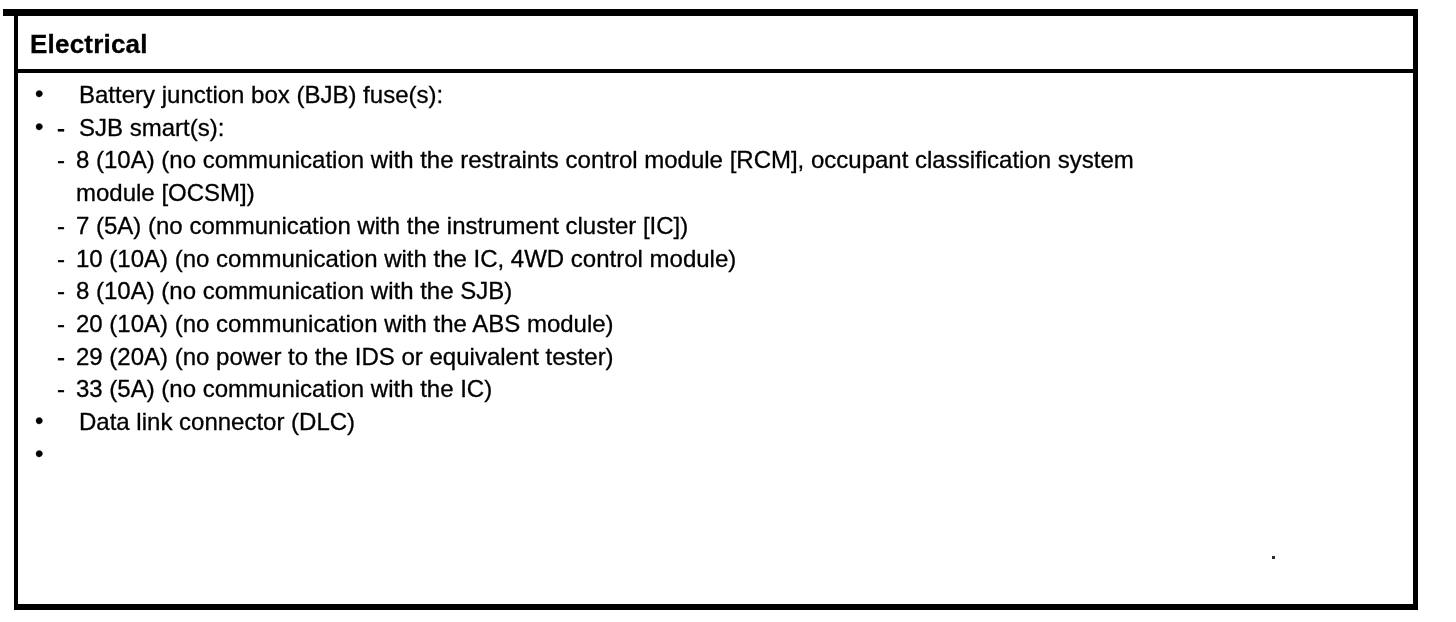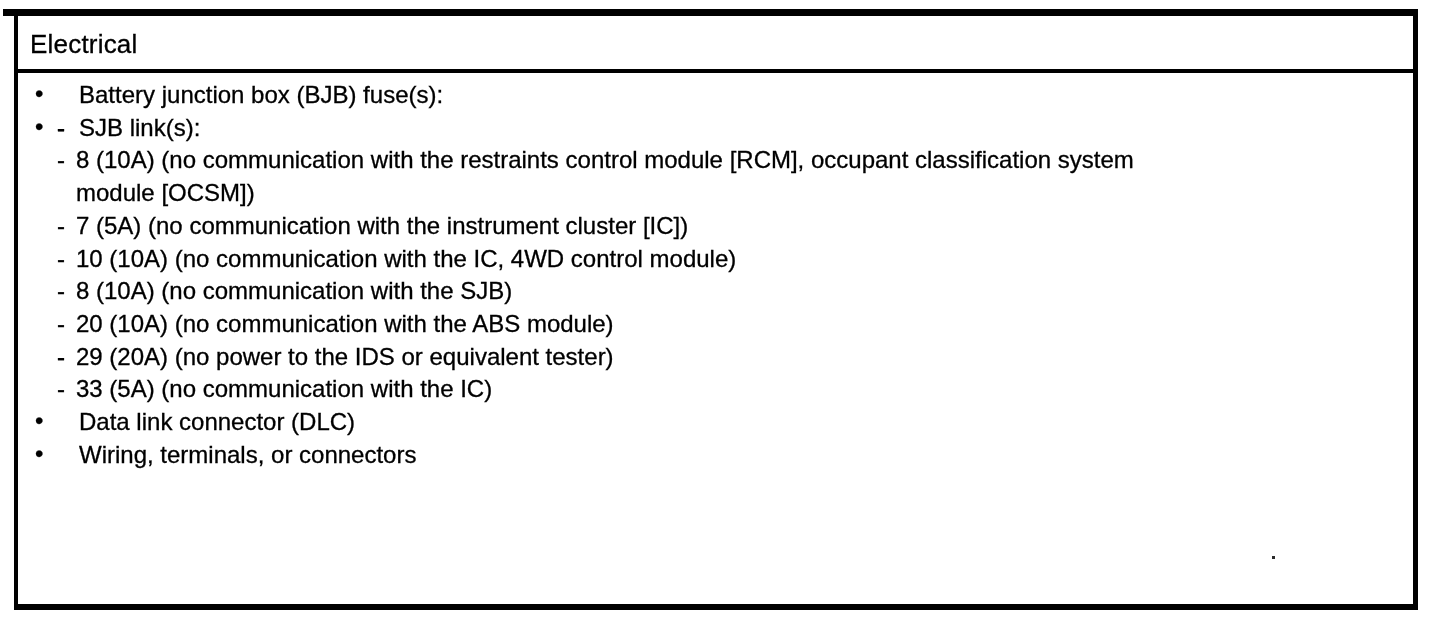--- a/index.html
+++ b/index.html
@@ -44,21 +44,21 @@
     width: 15px;
     height: 7px;
     background: #000;
   }
   .table-header {
     box-sizing: border-box;
     height: 57px;
     border-bottom: 4px solid #000;
     padding: 13px 0 0 12px;
     font-size: 26px;
-    font-weight: 400;
+    font-weight: 700;
     letter-spacing: 0.2px;
     -webkit-text-stroke: 0.3px #000;
   }
   .table-body {
     box-sizing: border-box;
     padding-top: 6px;
     font-size: 24px;
     line-height: 32.7px;
     -webkit-text-stroke: 0.3px #000;
   }
@@ -101,27 +101,27 @@
 <div class="page">
   <div class="doc-table">
     <div class="table-header">
       <span>Electrical</span>
     </div>
     <div class="table-body" id="table-body">
         <div class="item"><span class="bullet">•</span><span class="item-text">Battery junction box (BJB) fuse(s):</span></div>
         <div class="subitem"><span class="dash">-</span></div>
         <div class="subitem"><span class="dash">-</span></div>
         <div class="subitem"><span class="dash">-</span></div>
-        <div class="item"><span class="bullet">•</span><span class="item-text">SJB link(s):</span></div>
+        <div class="item"><span class="bullet">•</span><span class="item-text">SJB smart(s):</span></div>
         <div class="subitem"><span class="dash">-</span><span class="subitem-text">8 (10A) (no communication with the restraints control module [RCM], occupant classification system module [OCSM])</span></div>
         <div class="subitem"><span class="dash">-</span><span class="subitem-text">7 (5A) (no communication with the instrument cluster [IC])</span></div>
         <div class="subitem"><span class="dash">-</span><span class="subitem-text">10 (10A) (no communication with the IC, 4WD control module)</span></div>
         <div class="subitem"><span class="dash">-</span><span class="subitem-text">8 (10A) (no communication with the SJB)</span></div>
         <div class="subitem"><span class="dash">-</span><span class="subitem-text">20 (10A) (no communication with the ABS module)</span></div>
         <div class="subitem"><span class="dash">-</span></div>
         <div class="subitem"><span class="dash">-</span><span class="subitem-text">29 (20A) (no power to the IDS or equivalent tester)</span></div>
         <div class="subitem"><span class="dash">-</span><span class="subitem-text">33 (5A) (no communication with the IC)</span></div>
         <div class="item"><span class="bullet">•</span><span class="item-text">Data link connector (DLC)</span></div>
-        <div class="item"><span class="bullet">•</span><span class="item-text">Wiring, terminals, or connectors</span></div>
+        <div class="item"><span class="bullet">•</span></div>
       </div>
   </div>
   <div class="speck"></div>
 </div>
 
 </body></html>

